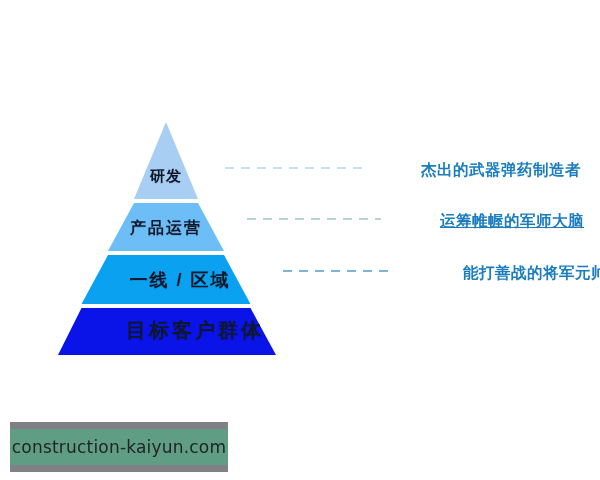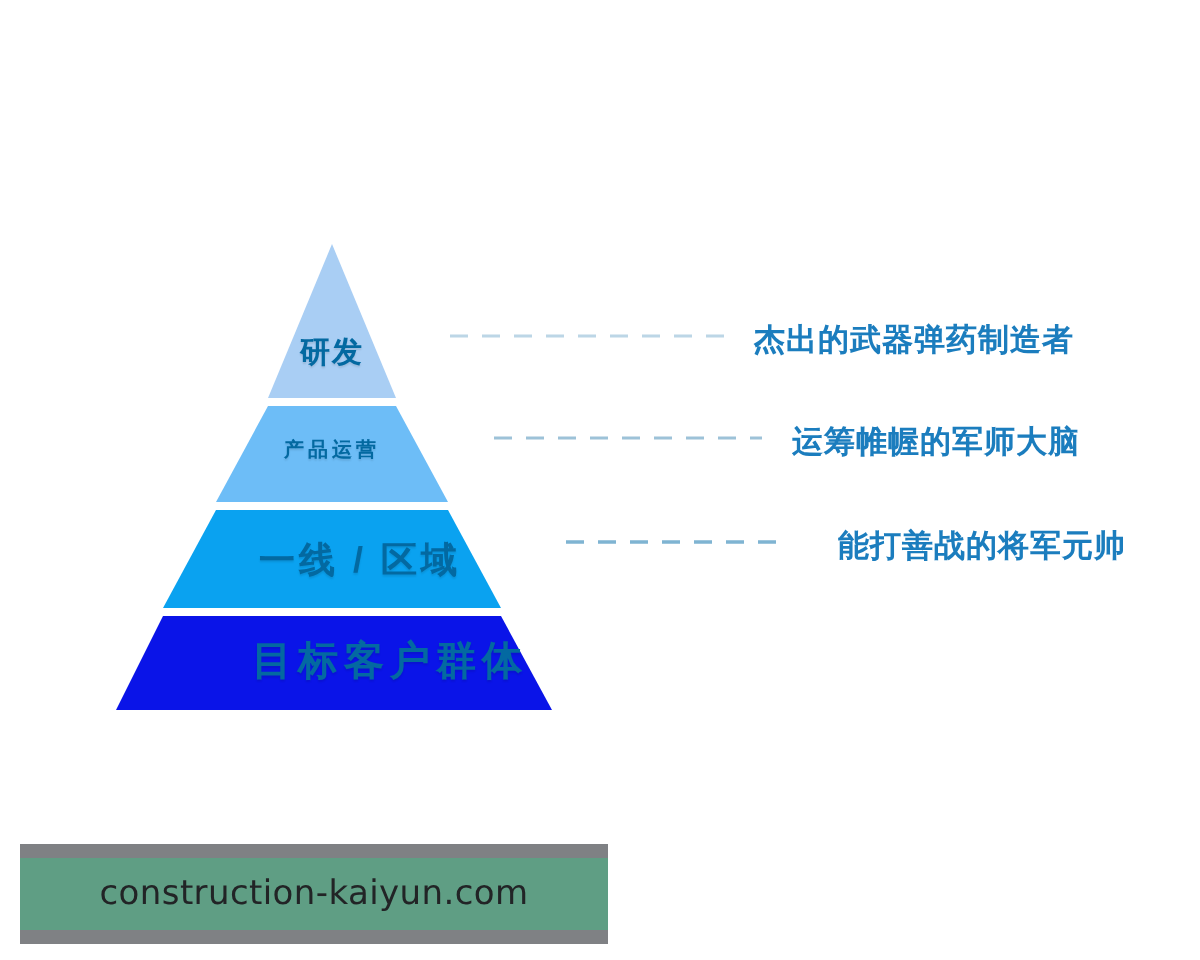--- a/index.html
+++ b/index.html
@@ -10,51 +10,52 @@
     overflow:hidden;
     position:relative;
   }
   #stage{position:absolute;left:0;top:0;width:600px;height:480px;}
 
   
   .pyramid-svg{position:absolute;left:0;top:0;width:600px;height:480px;}
 
   .tier-label{
     position:absolute;
-    color:#0369a1;
+    color:#0f172a;
     font-weight:bold;
     white-space:nowrap;
     letter-spacing:2px;
     text-align:center;
     transform:translateX(-50%);
     text-shadow:0 1px 1px rgba(0,0,0,0.10);
   }
   #tier-label-0{left:166px;top:167px;font-size:15px;letter-spacing:1px;}
-  #tier-label-1{left:166px;top:218px;font-size:10px;letter-spacing:2px;}
+  #tier-label-1{left:166px;top:218px;font-size:16px;letter-spacing:2px;}
   #tier-label-2{left:166px;top:268px;font-size:18px;letter-spacing:2px;margin-left:14px;}
   #tier-label-3{left:166px;top:317px;font-size:20px;letter-spacing:3px;margin-left:29px;}
 
   
   .callout{
     position:absolute;
     color:#1b7dbe;
     font-weight:bold;
     font-size:15.5px;
     white-space:nowrap;
     letter-spacing:0.5px;
+    margin-left:44px;
   }
   #callout-0{left:377px;top:160px;}
-  #callout-1{left:396px;top:211px;}
+  #callout-1{left:396px;top:211px;text-decoration:underline;}
   #callout-2{left:419px;top:263px;}
 
   
   #watermark{
     position:absolute;
     left:10px;top:422px;
-    width:294px;height:50px;
+    width:218px;height:50px;
     background:#7f8184;
     box-sizing:border-box;
     padding-top:7px;
     padding-bottom:7px;
   }
   #watermark-inner{
     width:100%;height:100%;
     background:#5f9e84;
     display:flex;align-items:center;justify-content:center;
   }

